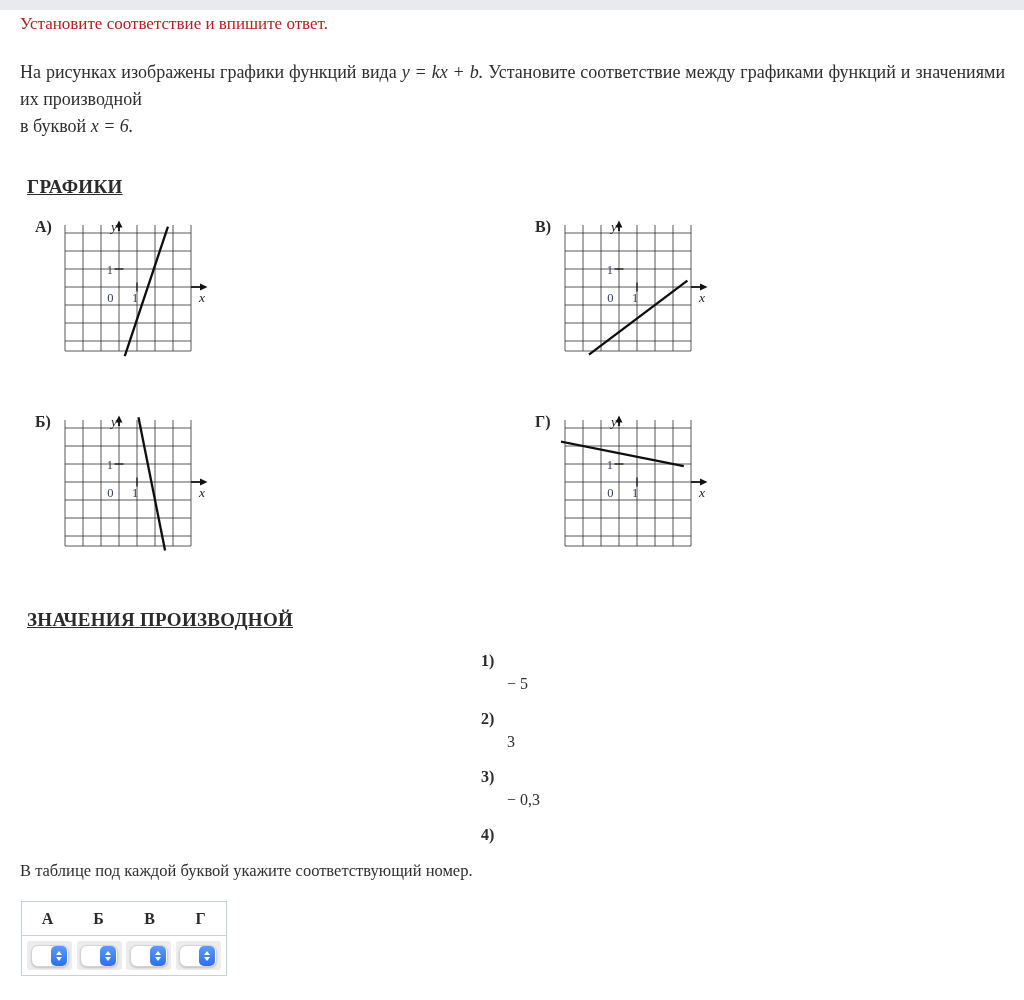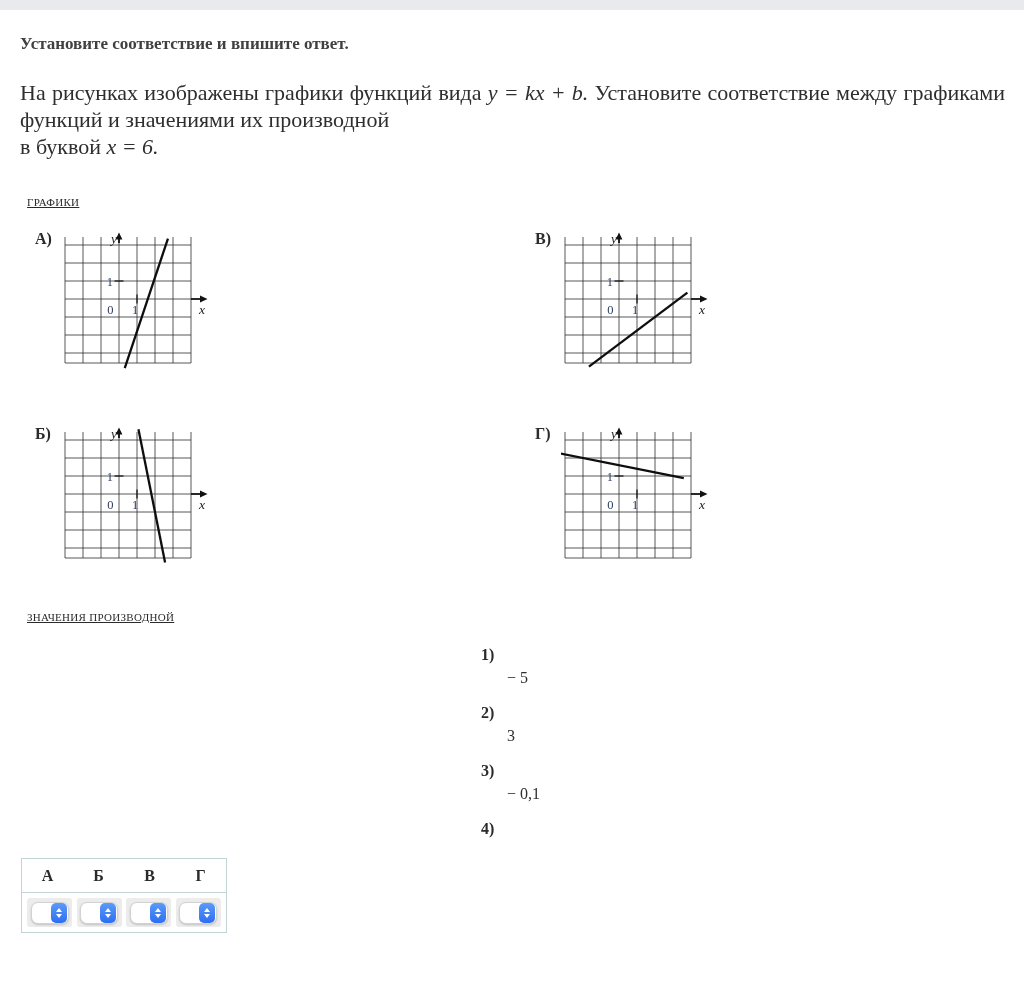--- a/index.html
+++ b/index.html
@@ -5,26 +5,26 @@
   * { box-sizing: border-box; }
   html,body { margin:0; padding:0; background:#fff; }
   body {
     width:1024px; min-height:1000px;
     font-family:"Liberation Serif", serif;
     color:#222;
   }
   .topbar { height:10px; background:#e8eaed; }
   .content { padding:0 19px 30px 20px; }
 
-  .page-title { font-size:17px; font-weight:bold; margin:24px 0 0 0; color:#404040; }
-
-  .task { margin:25px 0 0 0; font-size:22px; line-height:27px; text-align:justify; color:#2e2e2e; }
+  .page-title { font-size:17px; font-weight:normal; margin:4px 0 0 0; color:#b91c1c; }
+
+  .task { margin:25px 0 0 0; font-size:18px; line-height:27px; text-align:justify; color:#2e2e2e; }
   .formula { font-style:italic; }
 
-  .sec-heading { display:inline-block; font-size:11px; font-weight:normal; text-decoration:underline;
+  .sec-heading { display:inline-block; font-size:19px; font-weight:bold; text-decoration:underline;
                  margin:36px 0 0 7px; color:#2b2b2b; letter-spacing:.3px;text-align:center; }
 
   .graphs-grid { display:grid; grid-template-columns:500px auto; row-gap:53px;
                  margin:22px 0 0 15px; justify-content:start; }
   .graph { display:flex; align-items:flex-start; }
   .graph-label { font-weight:bold; font-size:16px; width:26px; margin-top:-2px; color:#2b2b2b; flex:none; }
   .graph-svg { width:152px; height:142px; display:block; }
 
   .values-wrap { margin-top:38px; }
   .options { margin:20px 0 0 461px; }
@@ -204,41 +204,42 @@
           <text x="144" y="81.5" fill="#1c1c24" font-size="13.5" text-anchor="end" font-style="italic" font-family="&quot;Liberation Serif&quot;, serif">x</text>
           <text x="52" y="53.5" fill="#30405f" font-size="12.5" text-anchor="end" font-family="&quot;Liberation Serif&quot;, serif">1</text>
           <text x="52.5" y="81.5" fill="#30405f" font-size="12.5" text-anchor="end" font-family="&quot;Liberation Serif&quot;, serif">0</text>
           <text x="74" y="81.5" fill="#30405f" font-size="12.5" text-anchor="middle" font-family="&quot;Liberation Serif&quot;, serif">1</text>
           <line x1="-9.5" y1="24.699999999999996" x2="122.8" y2="51.16" stroke="#0e0e0e" stroke-width="2.3"></line>
         </svg>
     </div>
   </div>
 
   <div class="values-wrap">
-    <span class="sec-heading" style="margin-top:3px">ЗНАЧЕНИЯ ПРОИЗВОДНОЙ</span>
+    <span class="sec-heading" style="margin-top:14px">ЗНАЧЕНИЯ ПРОИЗВОДНОЙ</span>
   </div>
 
   <div class="options">
     <div class="opt">
       <div class="num">1)</div>
       <div class="val">− 5</div>
     </div>
     <div class="opt">
       <div class="num">2)</div>
       <div class="val">3</div>
     </div>
     <div class="opt">
       <div class="num">3)</div>
-      <div class="val">− 0,1</div>
+      <div class="val">− 0,3</div>
     </div>
     <div class="opt">
       <div class="num">4)</div>
     </div>
   </div>
 
+  <div class="table-note">В таблице под каждой буквой укажите соответствующий номер.</div>
 
   <div class="answer-table">
     <div class="at-header">
       <div class="at-h">А</div>
       <div class="at-h">Б</div>
       <div class="at-h">В</div>
       <div class="at-h">Г</div>
     </div>
     <div class="at-body">
       <div class="spin-cell">

